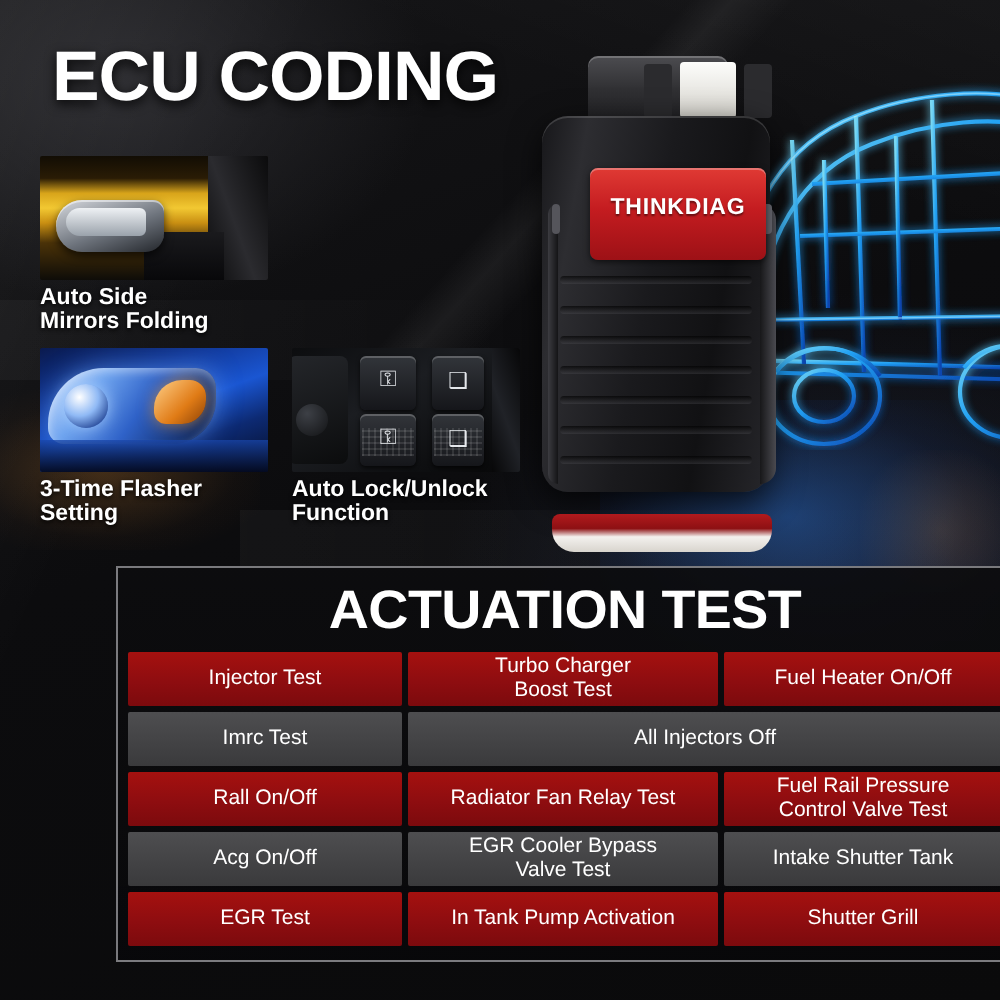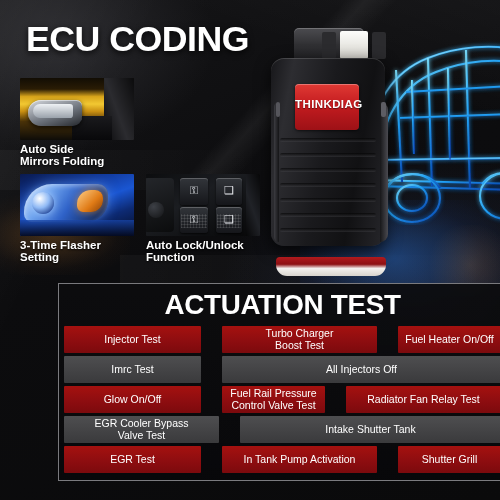--- a/index.html
+++ b/index.html
@@ -43,21 +43,21 @@
     background:linear-gradient(180deg,#4c4c50 0%,#313134 45%,#1d1d20 100%);
     border-radius:5px 5px 2px 2px;box-shadow:inset 0 1px 0 rgba(255,255,255,.22);}
   .dg-plug-pin{position:absolute;left:46px;top:3px;width:28px;height:28px;
     background:linear-gradient(180deg,#fdfdfb,#d6d4cd);border-radius:2px;}
   .dg-plug-l{position:absolute;left:28px;top:4px;width:14px;height:27px;background:#2b2b2e;border-radius:2px;}
   .dg-plug-r{position:absolute;left:78px;top:4px;width:14px;height:27px;background:#2b2b2e;border-radius:2px;}
   .dg-body{position:absolute;left:3px;top:30px;width:114px;height:188px;
     background:linear-gradient(100deg,#17171a 0%,#2d2d31 16%,#1a1a1d 46%,#111113 72%,#242428 96%);
     border-radius:13px;
     box-shadow:0 5px 16px rgba(0,0,0,.75), inset 0 1px 0 rgba(255,255,255,.15);}
-  .dg-red{position:absolute;left:24px;top:26px;width:64px;height:46px;
+  .dg-red{position:absolute;left:24px;top:26px;width:88px;height:46px;
     background:linear-gradient(180deg,#e03a34 0%,#c41c20 45%,#9d1116 100%);
     border-radius:4px;box-shadow:inset 0 1px 0 rgba(255,255,255,.3), 0 1px 3px rgba(0,0,0,.6);}
   .dg-brand{position:absolute;left:0;right:0;top:14px;text-align:center;
     color:#ffffff;font-size:11.5px;font-weight:700;letter-spacing:.4px;
     font-family:"Liberation Sans", sans-serif;text-shadow:0 1px 1px rgba(0,0,0,.5);}
   .dg-rib{position:absolute;left:9px;width:96px;height:4px;
     background:linear-gradient(180deg,rgba(0,0,0,.62),rgba(90,90,96,.30));border-radius:2px;}
   .dg-sideL{position:absolute;left:3px;top:44px;width:5px;height:140px;
     background:linear-gradient(90deg,#3c3c41,#141416);border-radius:13px 0 0 13px;}
   .dg-sideR{position:absolute;left:109px;top:44px;width:8px;height:140px;
@@ -152,21 +152,21 @@
   
   .panel{position:absolute;left:26px;top:283px;width:449px;height:198px;
     border:1px solid rgba(215,215,220,.55);
     background:linear-gradient(180deg,rgba(12,12,14,.93),rgba(8,8,10,.96));
     box-sizing:border-box;margin-left:32px;}
   .panel-title{height:42px;line-height:42px;text-align:center;color:#ffffff;
     font-size:27px;font-weight:700;letter-spacing:-0.3px;
     font-family:"Liberation Sans", sans-serif;
     transform:scaleX(1.03);transform-origin:center;}
   .grid{padding:0 5px 5px 5px;}
-  .row{display:flex;gap:21px;margin-bottom:3px;border-radius:13px;}
+  .row{display:flex;gap:3px;margin-bottom:3px;border-radius:13px;}
   .row:last-child{margin-bottom:0;}
   .cell{height:27px;display:flex;align-items:center;justify-content:center;text-align:center;
     color:#ffffff;font-size:10.5px;line-height:11.6px;font-weight:400;
     font-family:"Liberation Sans", sans-serif;
     border-radius:1px;padding:0 2px;box-sizing:border-box;}
   .c1{flex:0 0 137px;}
   .c2{flex:0 0 155px;}
   .c3{flex:1 1 auto;}
   .red{background:linear-gradient(180deg,#a5110f 0%,#8e0d10 55%,#7c0a0d 100%);}
   .gray{background:linear-gradient(180deg,#4e4e50 0%,#434345 55%,#3a3a3c 100%);}
@@ -310,26 +310,27 @@
         <div class="cell red c2">Turbo Charger<br>Boost Test</div>
         <div class="cell red c3">Fuel Heater On/Off</div>
       </div>
 
       <div class="row">
         <div class="cell gray c1">Imrc Test</div>
         <div class="cell gray c3">All Injectors Off</div>
       </div>
 
       <div class="row">
-        <div class="cell red c1">Glow On/Off</div>
+        <div class="cell red c1">Rall On/Off</div>
+        <div class="cell red c2">Radiator Fan Relay Test</div>
         <div class="cell red c3">Fuel Rail Pressure<br>Control Valve Test</div>
-        <div class="cell red c2">Radiator Fan Relay Test</div>
-      </div>
-
-      <div class="row">
+      </div>
+
+      <div class="row">
+        <div class="cell gray c1">Acg On/Off</div>
         <div class="cell gray c2">EGR Cooler Bypass<br>Valve Test</div>
         <div class="cell gray c3">Intake Shutter Tank</div>
       </div>
 
       <div class="row">
         <div class="cell red c1">EGR Test</div>
         <div class="cell red c2">In Tank Pump Activation</div>
         <div class="cell red c3">Shutter Grill</div>
       </div>
 

